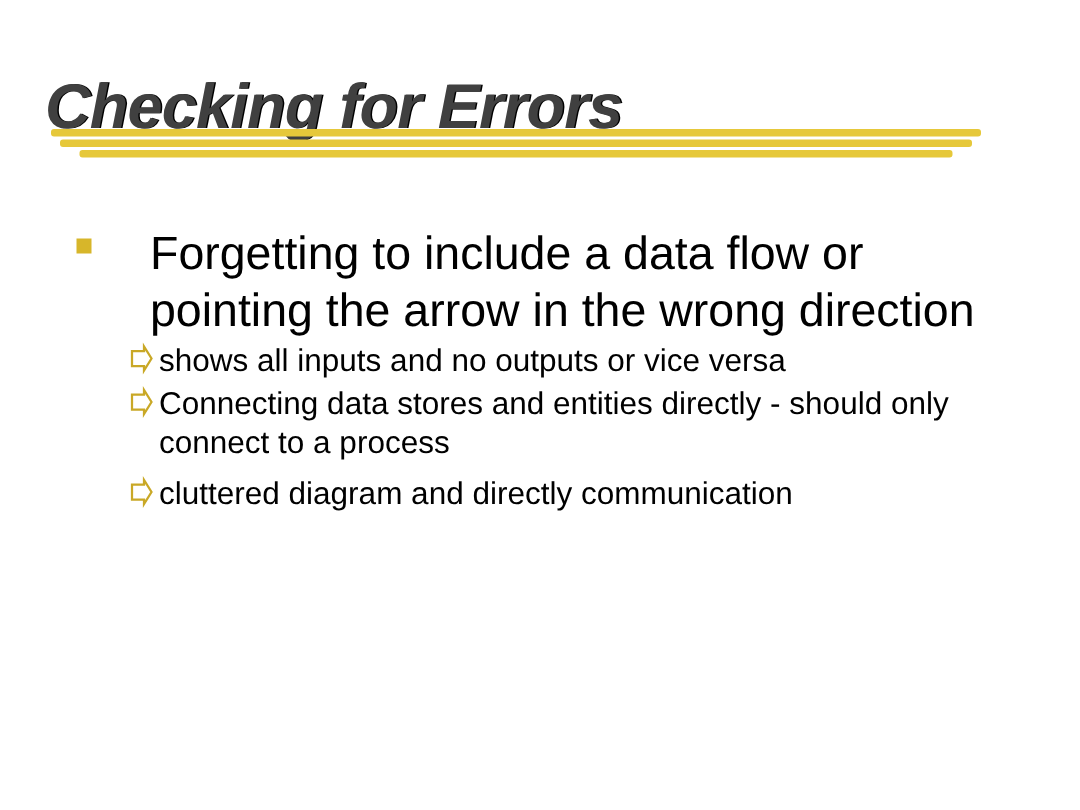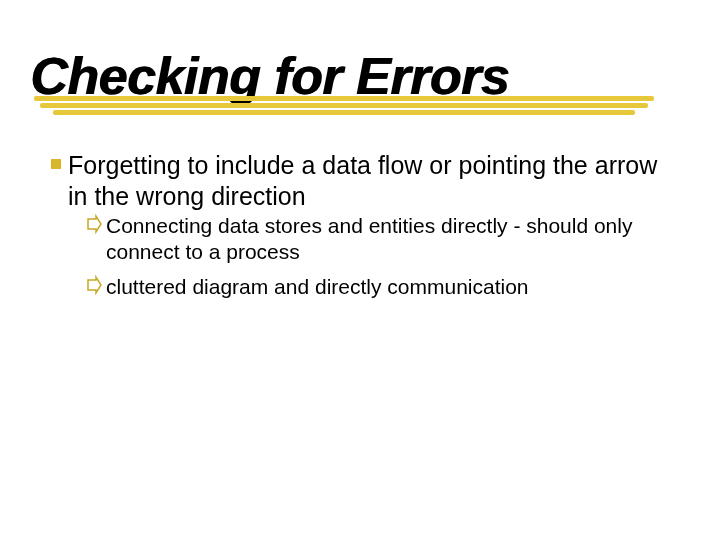--- a/index.html
+++ b/index.html
@@ -21,24 +21,24 @@
   .title-wrap {
     position: absolute;
     left: 30px;
     top: 50px;
     width: 660px;
   }
   .title {
     font-family: "Arial Black", Arial, sans-serif;
     font-weight: 900;
     font-style: italic;
-    font-size: 52px;
+    font-size: 42px;
     line-height: 1.0;
     letter-spacing: -0.5px;
-    color: #000000;
+    color: #404040;
     margin: 0;
     text-shadow: 1px 0 #000;
   }
   .underline {
     position: relative;
     height: 28px;
     margin-top: -6px;
     margin-left: 4px;
     width: 620px;
   }
@@ -56,23 +56,24 @@
   .body {
     position: absolute;
     left: 50px;
     top: 150px;
     width: 620px;
     font-family: Verdana, Geneva, sans-serif;
   }
   .l1 {
     display: flex;
     align-items: flex-start;
-    font-size: 25px;
+    font-size: 31px;
     line-height: 1.22;
     margin-bottom: 2px;
+    gap: 32px;
   }
   .l1 .bullet {
     flex: 0 0 auto;
     width: 18px;
     text-align: left;
     color: #d7b62a;
     font-family: Wingdings, "Zapf Dingbats", sans-serif;
   }
   .l1 .bullet svg { display:block; }
   .l1 .text {
@@ -112,20 +113,28 @@
 
     <div class="l1">
       <span class="bullet">
         <svg width="14" height="26" viewBox="0 0 14 26">
             <rect x="1" y="9" width="10" height="10" fill="#d7b62a"></rect>
           </svg>
       </span>
       <span class="text">Forgetting to include a data flow or pointing the arrow in the wrong direction</span>
     </div>
 
+    <div class="l2">
+      <span class="bullet">
+        <svg width="16" height="22" viewBox="0 0 16 22">
+            <path d="M2 6 L10 6 L10 3 L15 11 L10 19 L10 16 L2 16 Z" fill="none" stroke="#c9a826" stroke-width="1.5"></path>
+          </svg>
+      </span>
+      <span class="text">shows all inputs and no outputs or vice versa</span>
+    </div>
 
     <div class="l2">
       <span class="bullet">
         <svg width="16" height="22" viewBox="0 0 16 22">
             <path d="M2 6 L10 6 L10 3 L15 11 L10 19 L10 16 L2 16 Z" fill="none" stroke="#c9a826" stroke-width="1.5"></path>
           </svg>
       </span>
       <span class="text">Connecting data stores and entities directly - should only connect to a process</span>
     </div>
 

